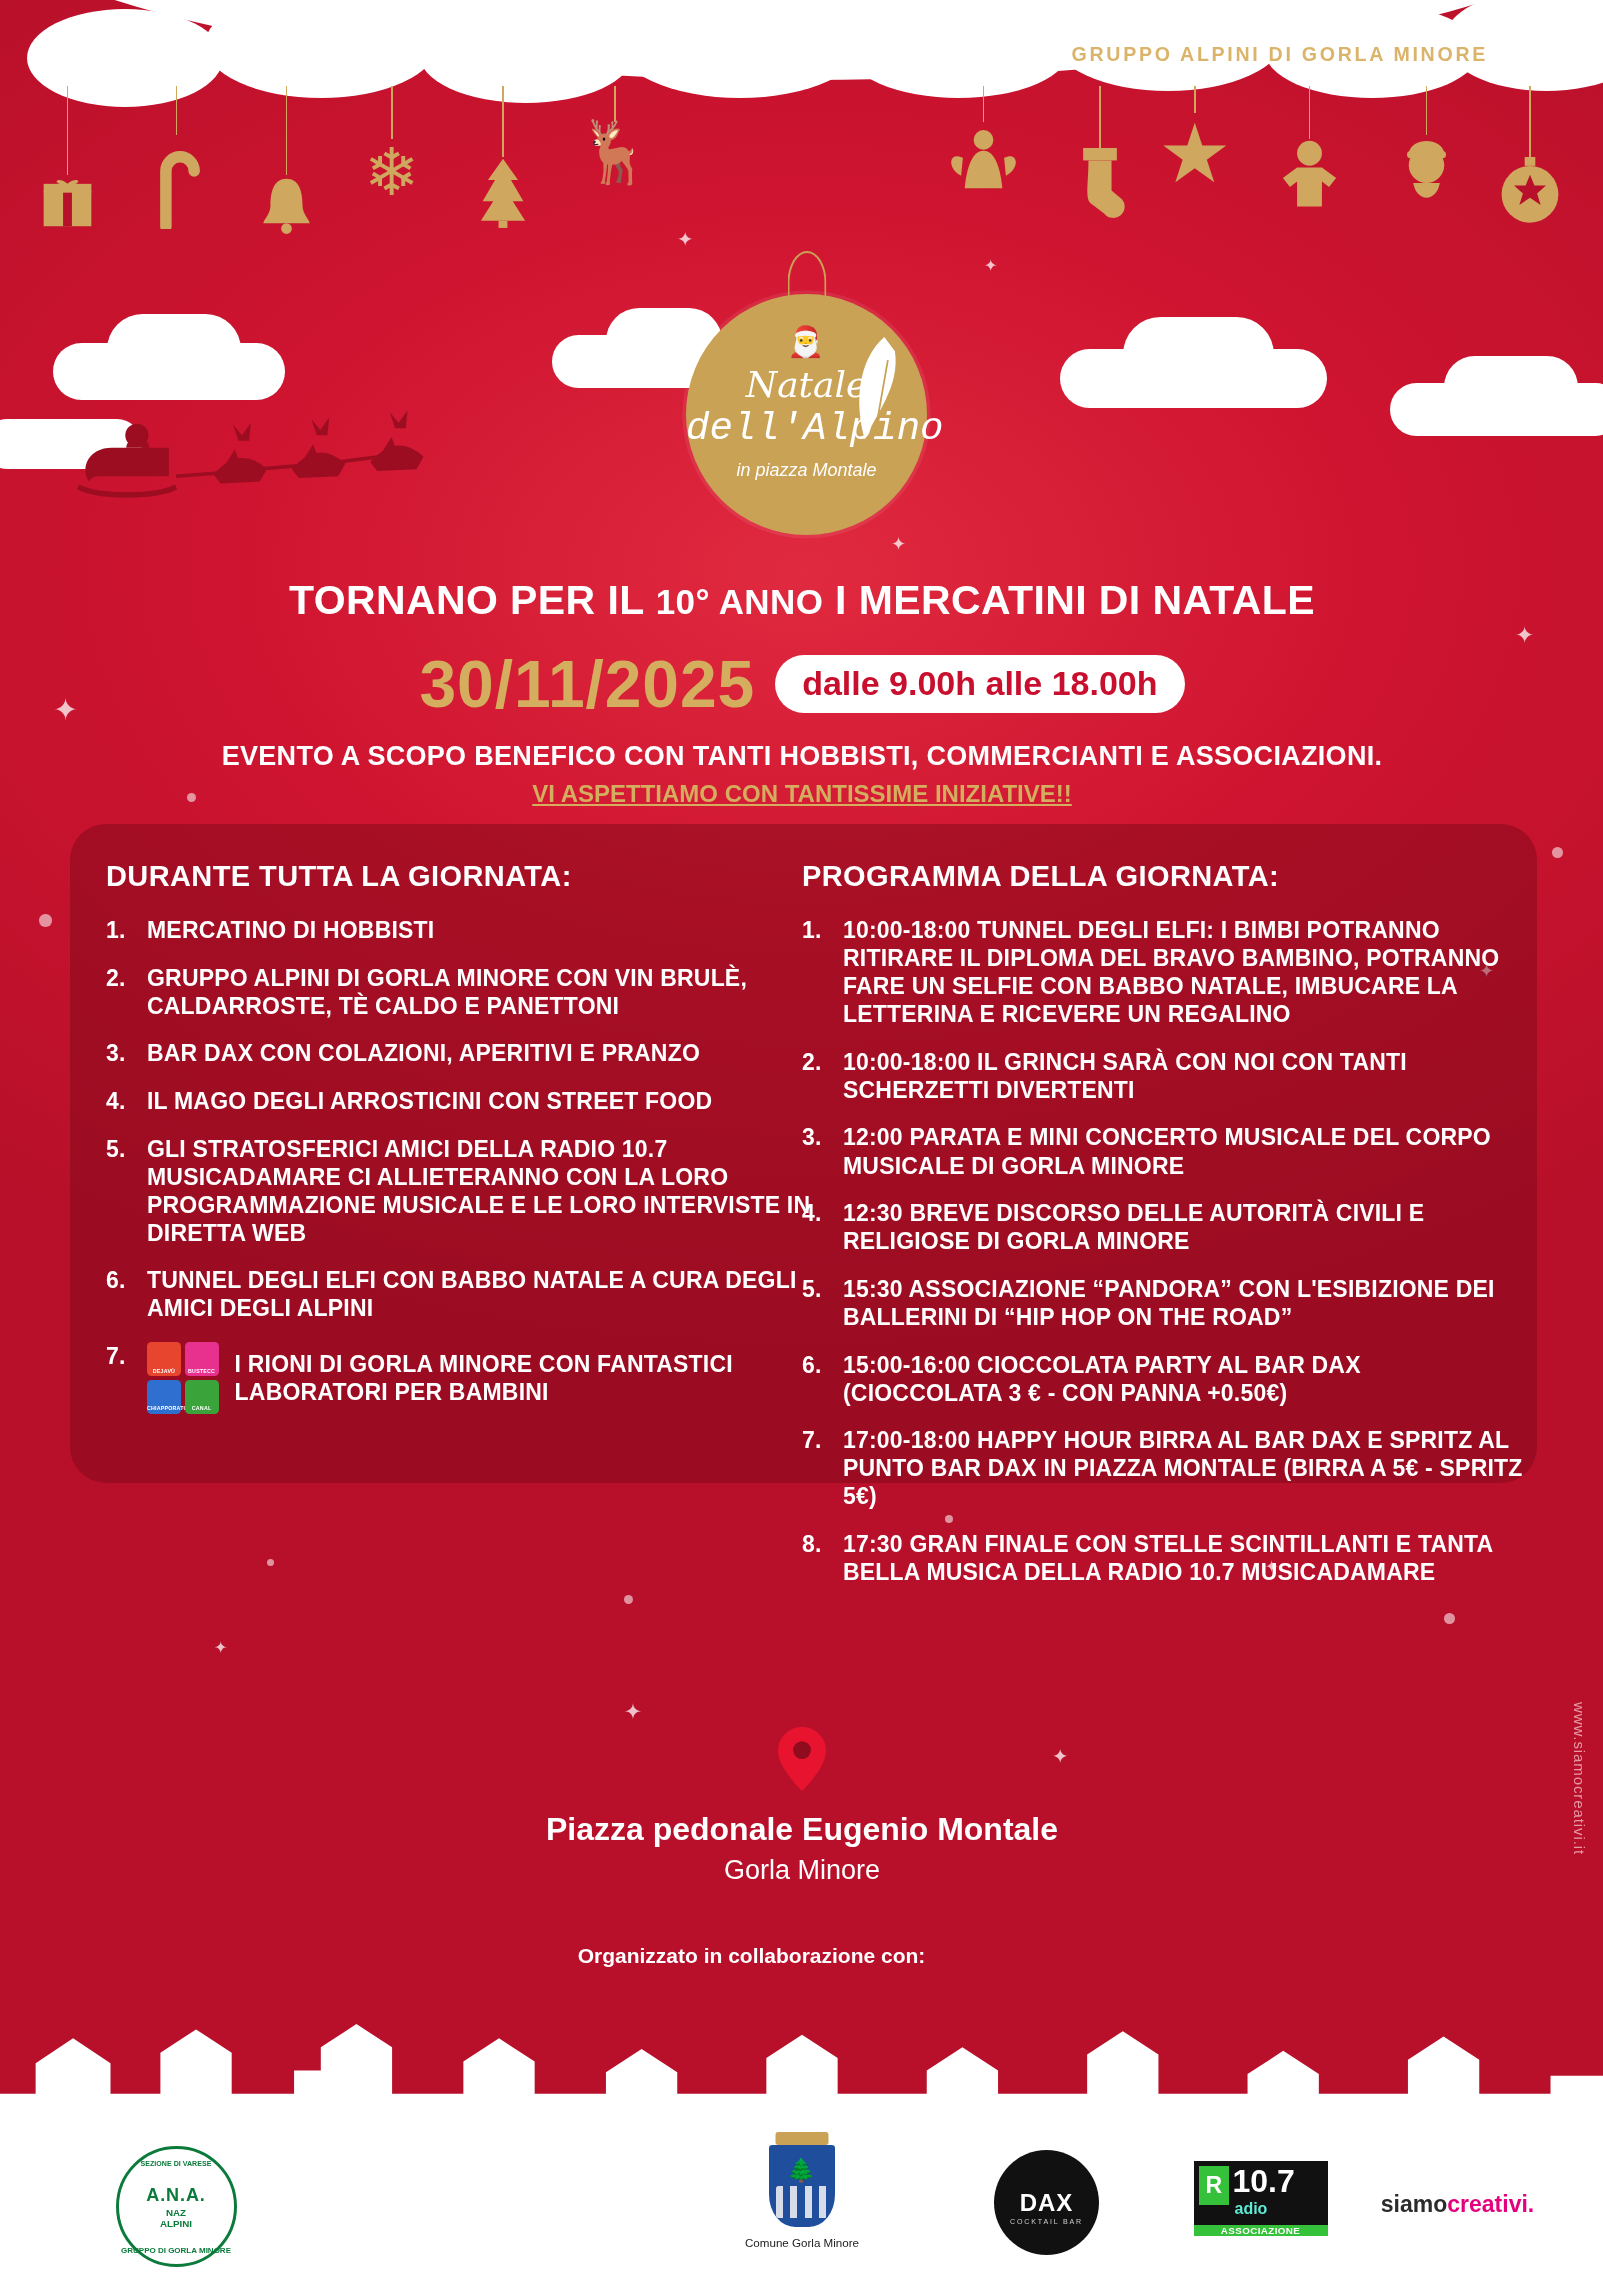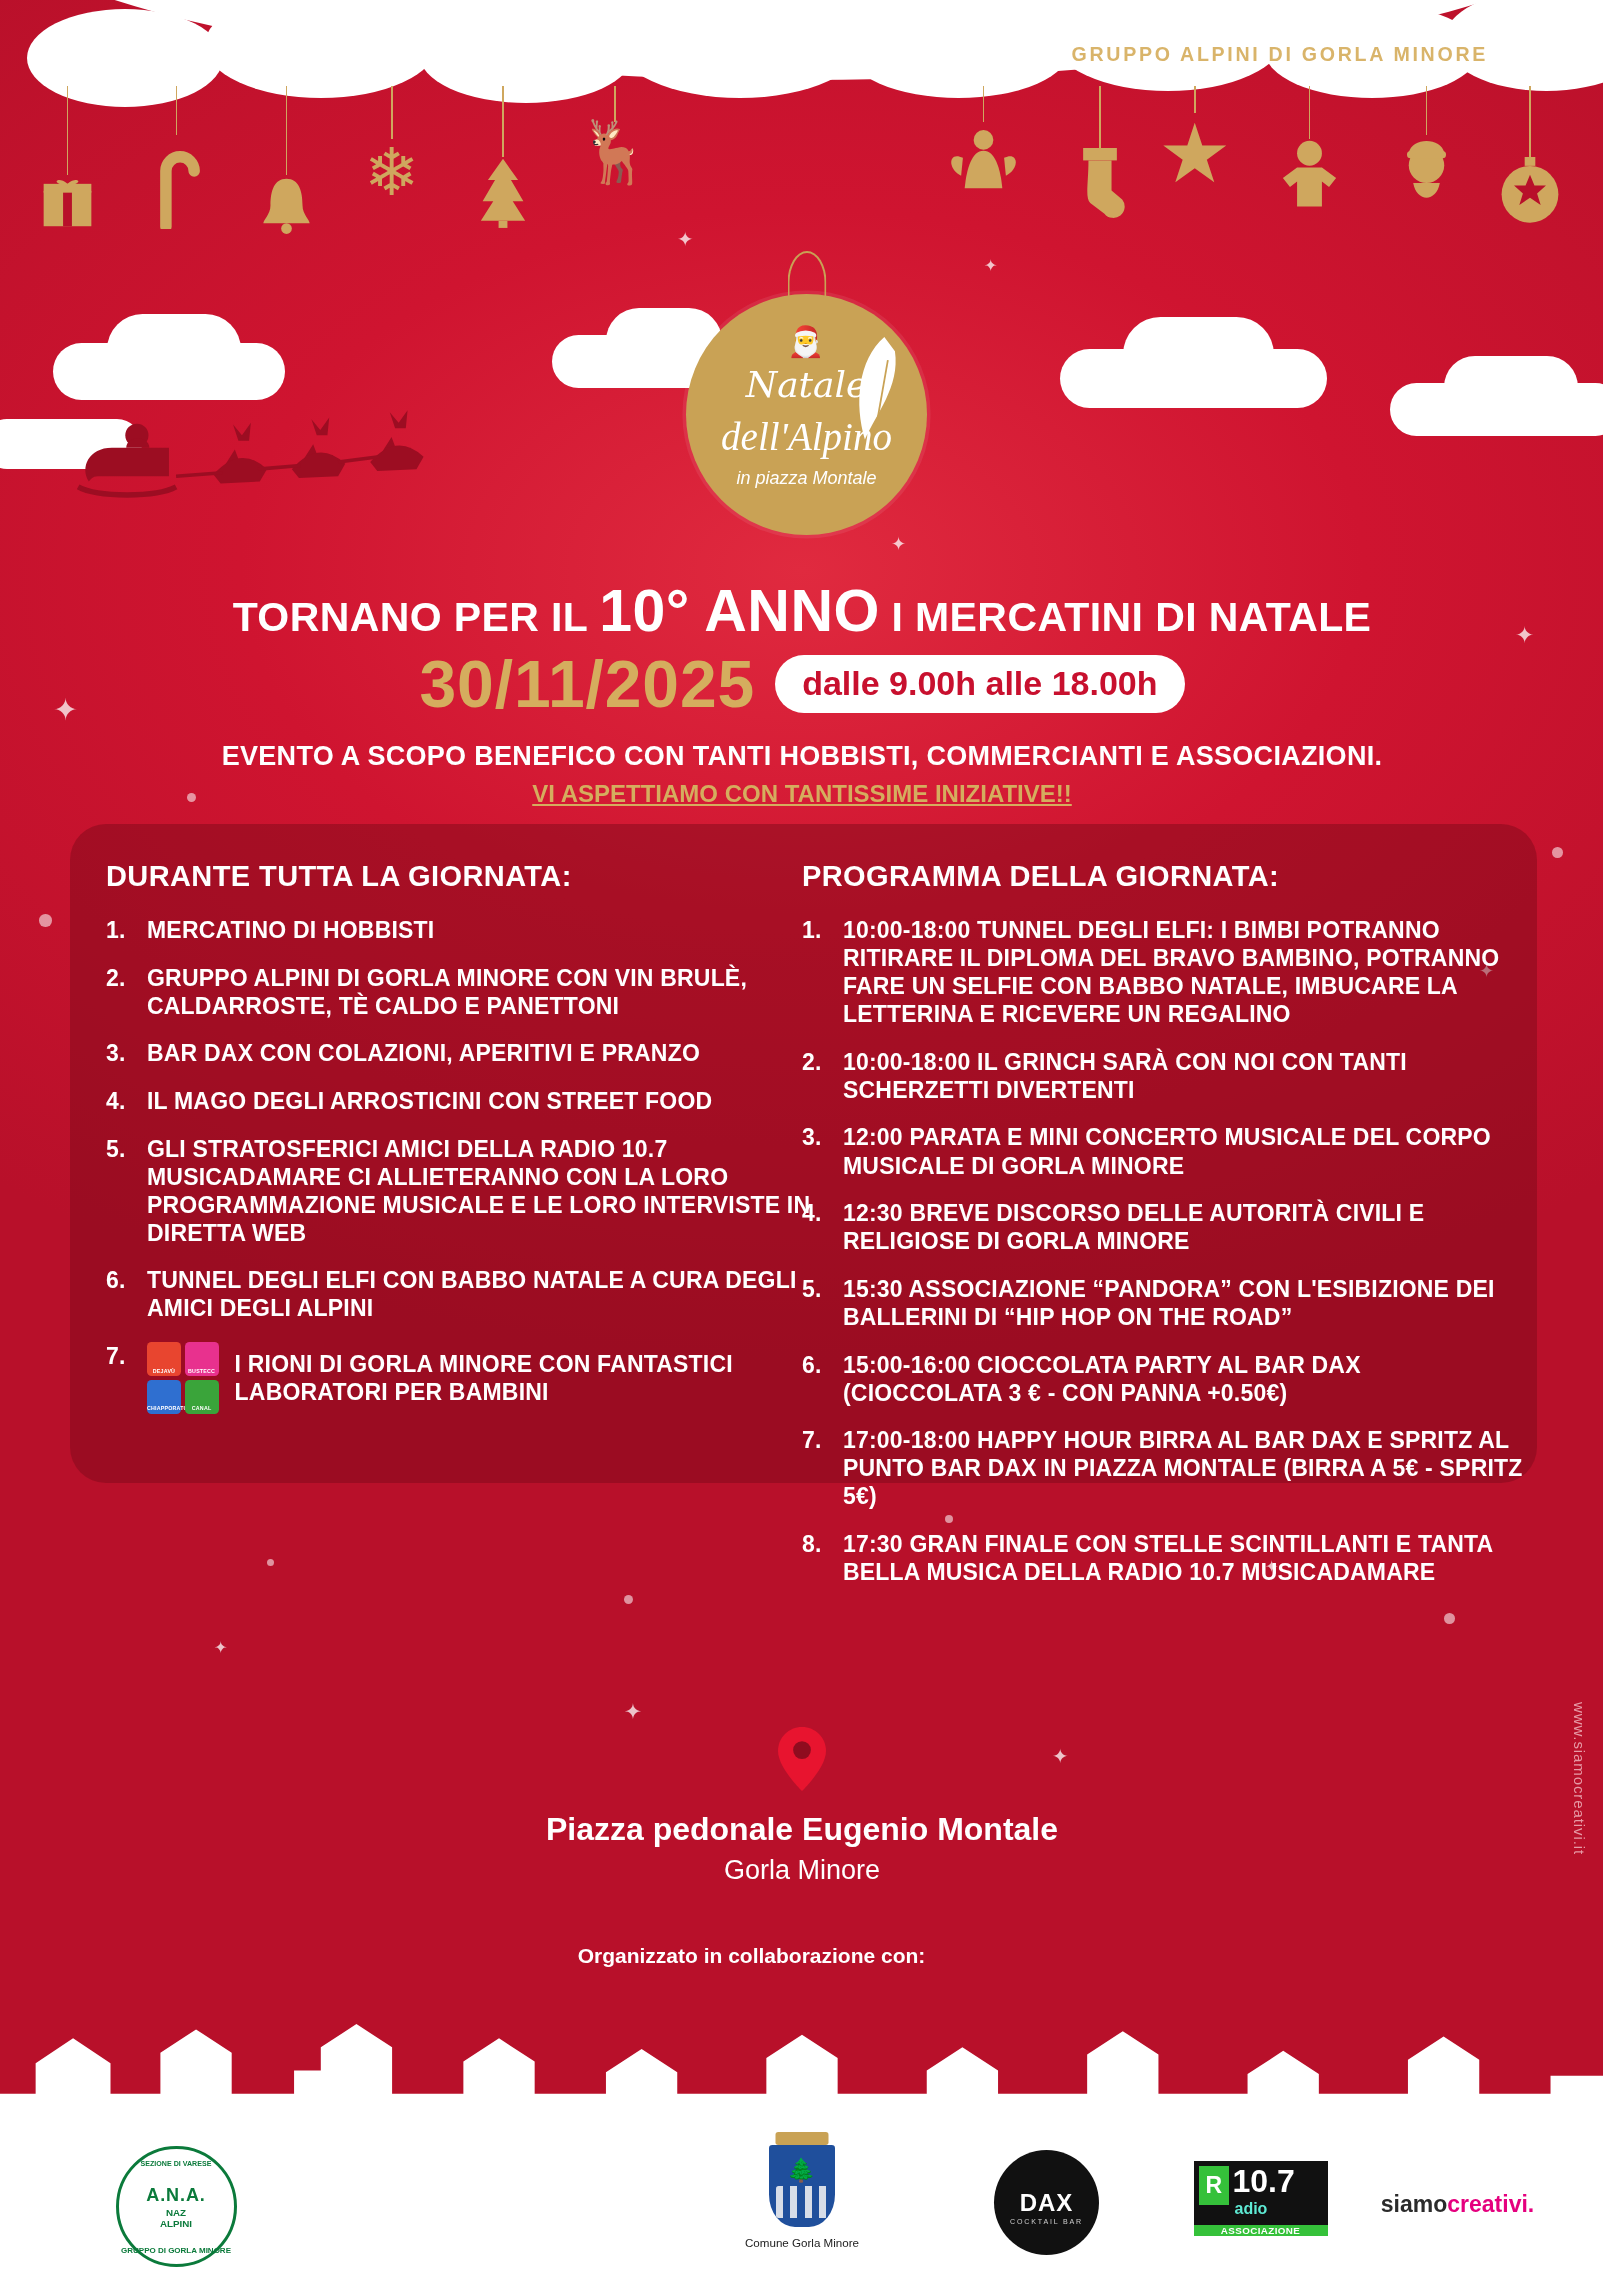--- a/index.html
+++ b/index.html
@@ -71,37 +71,37 @@
     background: #c9a255;
     box-shadow: 0 0 0 3.6px rgba(255,255,255,.08);
     color: #fff; text-align: center;
   }
   .badge .hook {
     position: absolute; top: -43px; left: 50%; transform: translateX(-50%);
     width: 39px; height: 45px; border: 2.7px solid #c9a255; border-bottom: none;
     border-radius: 50% 50% 0 0 / 70% 70% 0 0;
   }
   .badge-l1 { font-family: "DejaVu Serif", serif; font-style: italic; font-size: 36px; margin-top: 70px; }
-  .badge-l2 { font-family: Liberation Serif, serif; font-style: italic; font-size: 39px; margin-top: 9px; }
+  .badge-l2 { font-family: Liberation Mono, monospace; font-style: italic; font-size: 39px; margin-top: 2px; }
   .badge-l3 { font-size: 18px; margin-top: 9px; font-style: italic; }
   .badge-santa {
     position: absolute; top: 30px; left: 50%; transform: translateX(-50%);
     font-size: 30px;
   }
   .badge-feather {
     position: absolute; right: 25px; top: 39px;
     width: 53px; height: 116px;
   }
 
   
   .headline {
     position: absolute; top: 577px; left: 0; width: 1604px; text-align: center;
     color: #fff; font-weight: 800; letter-spacing: 0.4px; font-size: 41px;
   }
-  .headline .big { font-size: 59px; }
+  .headline .big { font-size: 35px; }
   .dateline {
     position: absolute; top: 646px; left: 0; width: 1604px; text-align: center;
   }
   .date-txt {
     display: inline-block; vertical-align: middle;
     color: #d5ad5e; font-size: 66px; font-weight: 800; letter-spacing: 0.9px;
   }
   .date-pill {
     display: inline-block; vertical-align: middle;
     margin-left: 16px;

